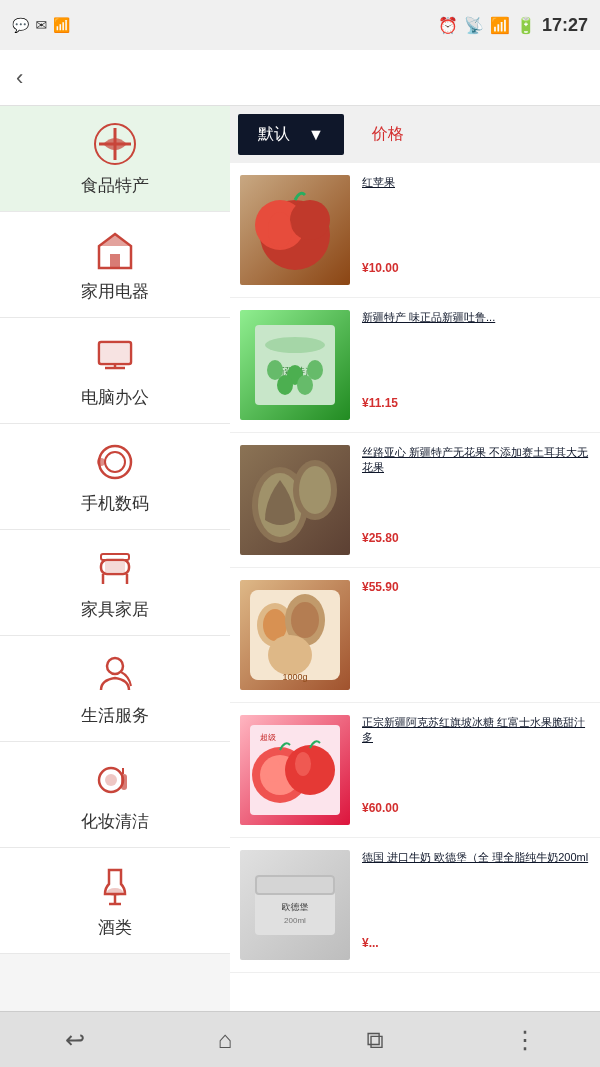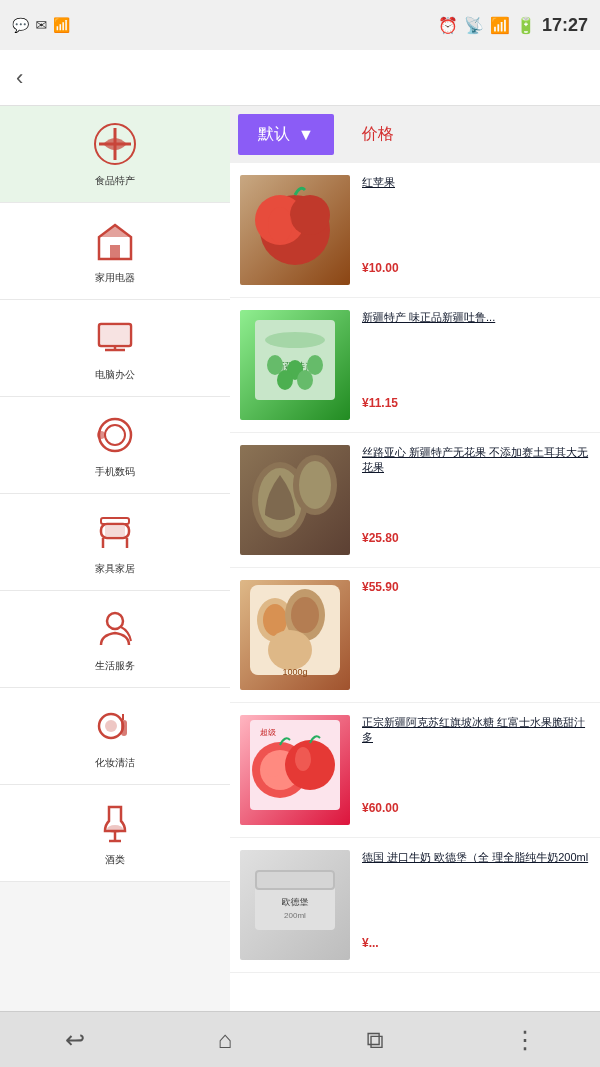--- a/index.html
+++ b/index.html
@@ -84,21 +84,21 @@
     }
     .sidebar-item .icon {
       width: 48px;
       height: 48px;
       margin-bottom: 6px;
       display: flex;
       align-items: center;
       justify-content: center;
     }
     .sidebar-item .label {
-      font-size: 10px;
+      font-size: 17px;
       color: #333;
       text-align: center;
     }
 
     
     .product-area {
       flex: 1;
       display: flex;
       flex-direction: column;
       background: #f0f0f0;
@@ -108,29 +108,29 @@
     
     .sort-bar {
       display: flex;
       align-items: center;
       background: #f0f0f0;
       padding: 8px;
       gap: 8px;
       flex-shrink: 0;
     }
     .sort-btn-active {
-      background: #8b5cf6;
+      background: #0f172a;
       color: white;
       border: none;
       padding: 10px 20px;
       font-size: 16px;
       cursor: pointer;
       display: flex;
       align-items: center;
-      gap: 8px;
+      gap: 18px;
       border-radius: 2px;
     }
     .sort-btn-inactive {
       background: transparent;
       color: #d32f2f;
       border: none;
       padding: 10px 20px;
       font-size: 16px;
       cursor: pointer;
     }
@@ -149,20 +149,21 @@
       cursor: pointer;
       align-items: flex-start;
     }
     .product-img {
       width: 110px;
       height: 110px;
       flex-shrink: 0;
       margin-right: 12px;
       background: #eee;
       display: flex;
+      align-items: center;
       justify-content: center;
       overflow: hidden;
       border-radius: 2px;
     }
     .product-info {
       flex: 1;
       display: flex;
       flex-direction: column;
       justify-content: space-between;
       min-height: 100px;

